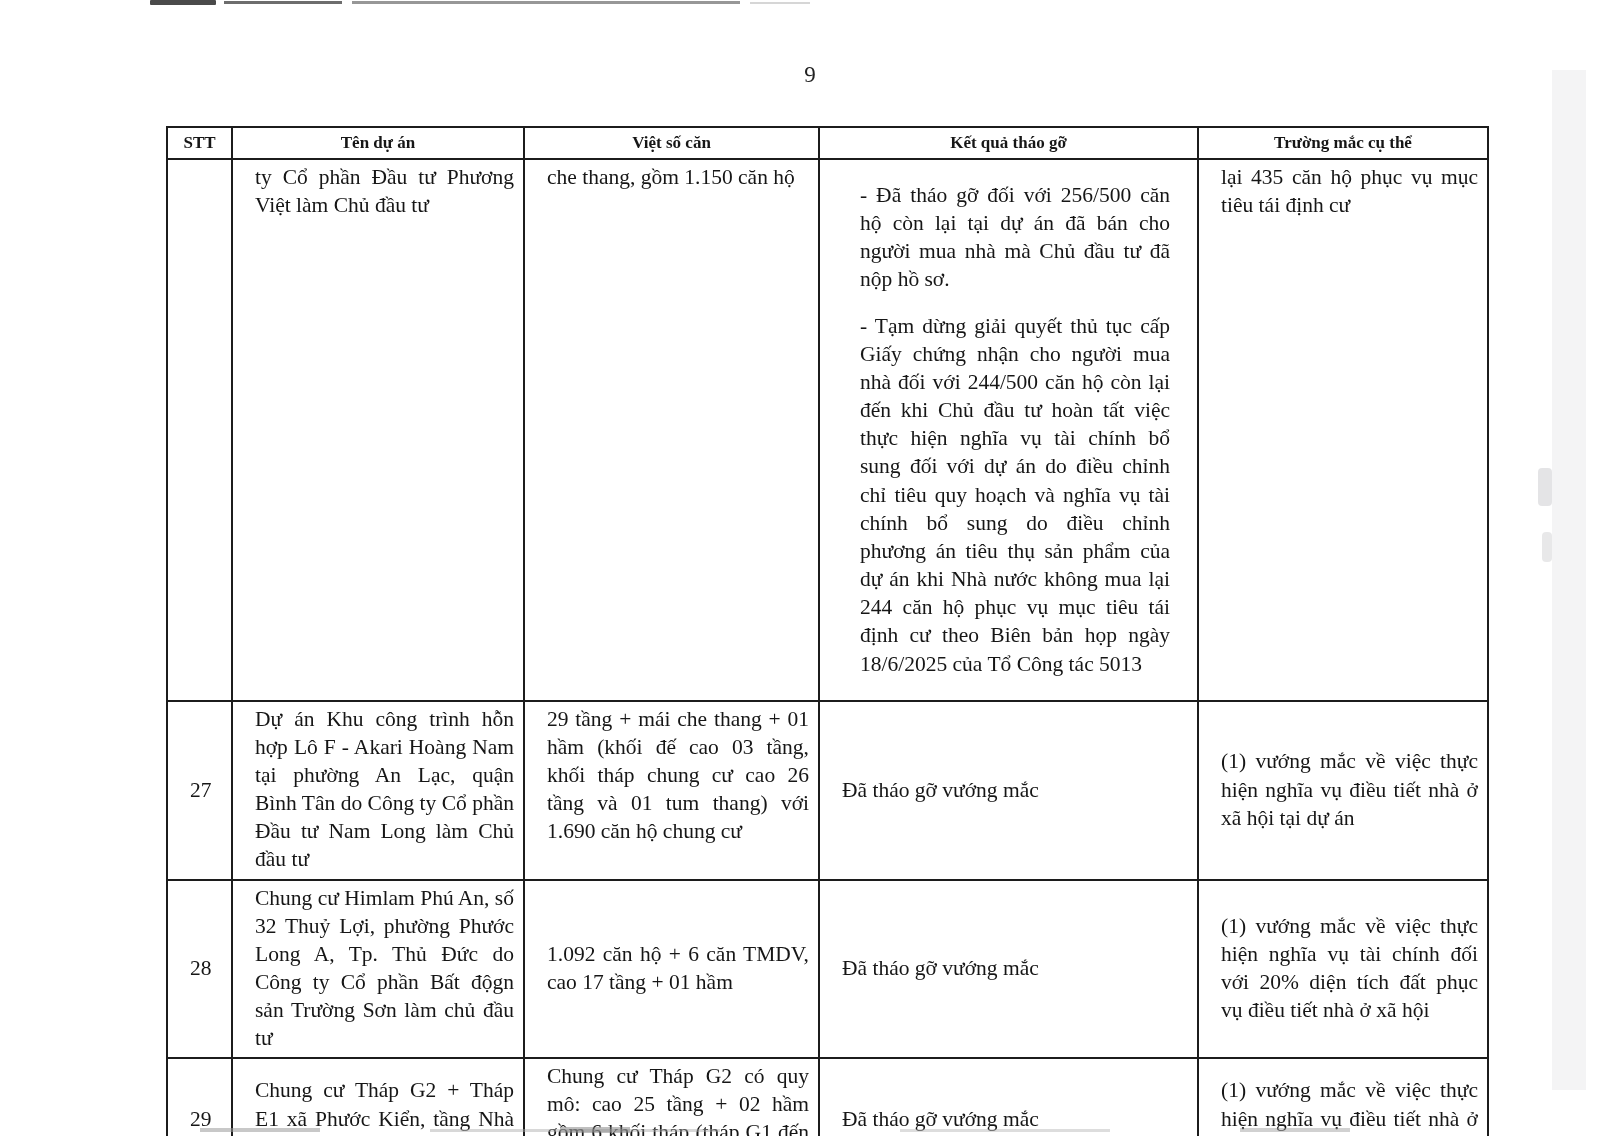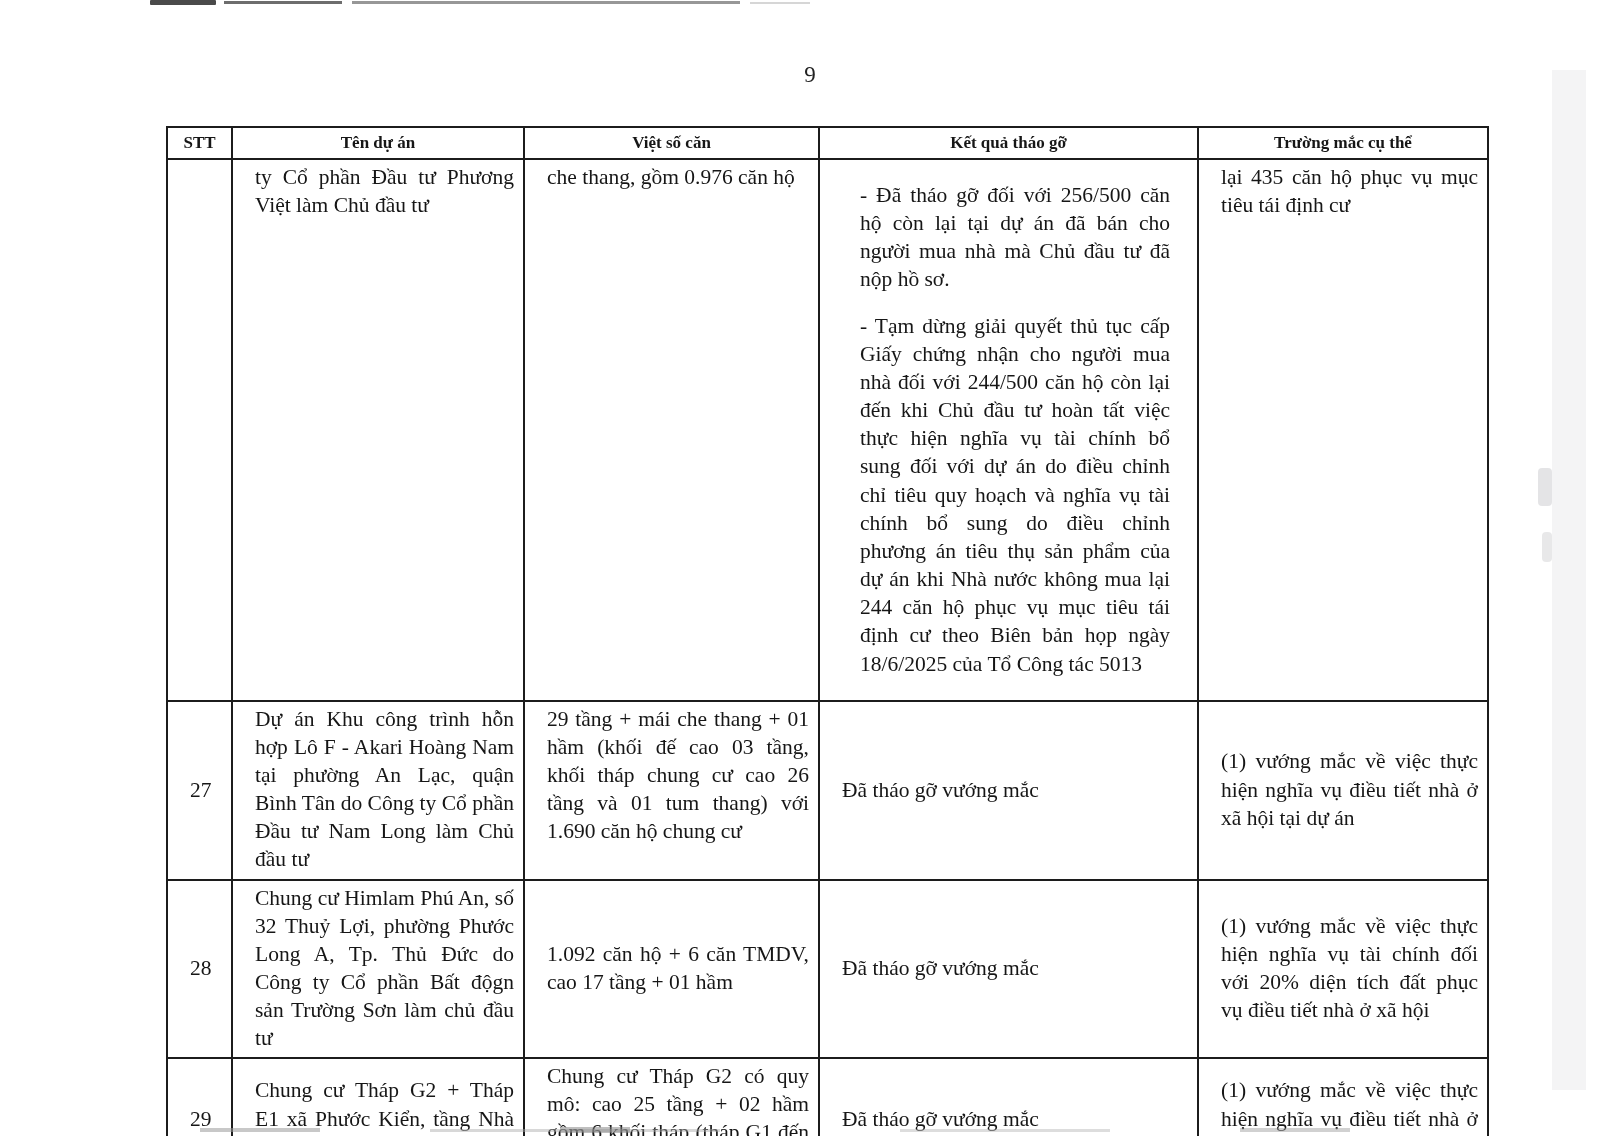--- a/index.html
+++ b/index.html
@@ -72,21 +72,21 @@
       <th>Tên dự án</th>
       <th>Việt số căn</th>
       <th>Kết quả tháo gỡ</th>
       <th>Trường mắc cụ thể</th>
     </tr>
   </thead>
   <tbody>
     <tr class="row-cont">
       <td class="c-stt"></td>
       <td class="va-top just">ty Cổ phần Đầu tư Phương Việt làm Chủ đầu tư</td>
-      <td class="va-top just">che thang, gồm 0.976 căn hộ</td>
+      <td class="va-top just">che thang, gồm 1.150 căn hộ</td>
       <td class="va-top just">
         <p>- Đã tháo gỡ đối với 256/500 căn hộ còn lại tại dự án đã bán cho người mua nhà mà Chủ đầu tư đã nộp hồ sơ.</p>
         <p>- Tạm dừng giải quyết thủ tục cấp Giấy chứng nhận cho người mua nhà đối với 244/500 căn hộ còn lại đến khi Chủ đầu tư hoàn tất việc thực hiện nghĩa vụ tài chính bổ sung đối với dự án do điều chỉnh chỉ tiêu quy hoạch và nghĩa vụ tài chính bổ sung do điều chỉnh phương án tiêu thụ sản phẩm của dự án khi Nhà nước không mua lại 244 căn hộ phục vụ mục tiêu tái định cư theo Biên bản họp ngày 18/6/2025 của Tổ Công tác 5013</p>
       </td>
       <td class="va-top just">lại 435 căn hộ phục vụ mục tiêu tái định cư</td>
     </tr>
     <tr class="row-27">
       <td class="c-stt">27</td>
       <td class="va-top just">Dự án Khu công trình hỗn hợp Lô F - Akari Hoàng Nam tại phường An Lạc, quận Bình Tân do Công ty Cổ phần Đầu tư Nam Long làm Chủ đầu tư</td>
       <td class="va-top just">29 tầng + mái che thang + 01 hầm (khối đế cao 03 tầng, khối tháp chung cư cao 26 tầng và 01 tum thang) với 1.690 căn hộ chung cư</td>

